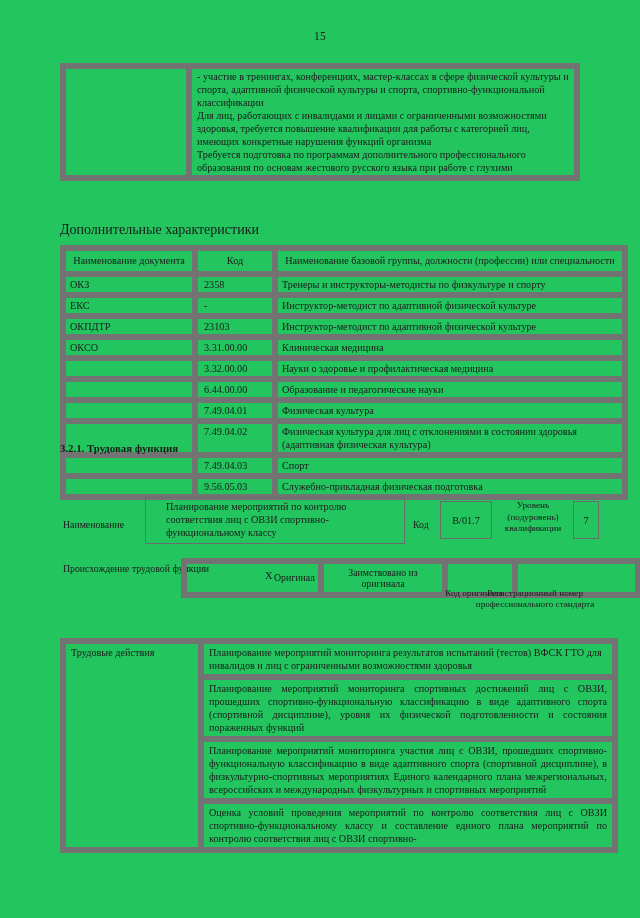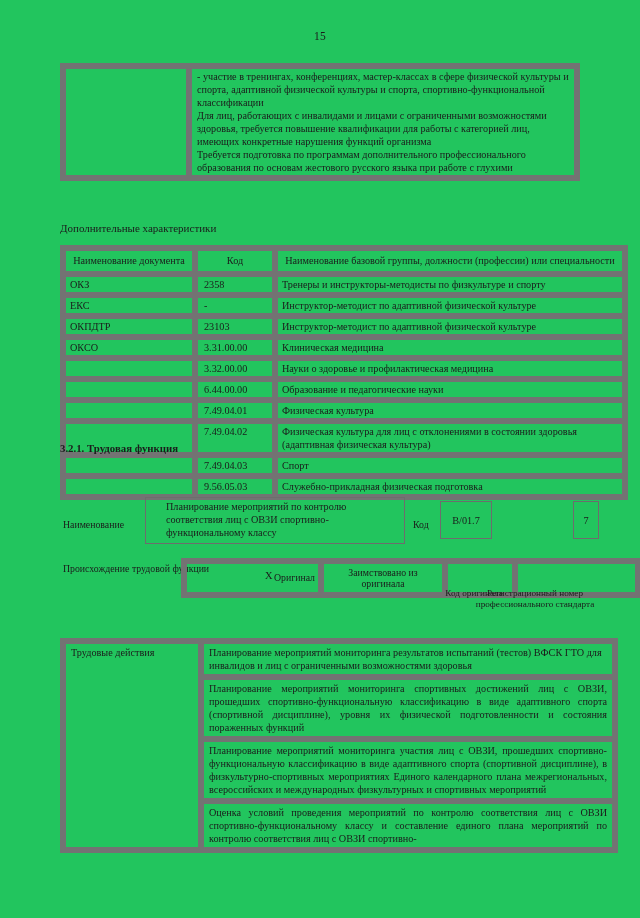--- a/index.html
+++ b/index.html
@@ -53,21 +53,21 @@
     top: 63px;
     width: 520px;
   }
   #table-continuation td.lead { width: 112px; }
   #table-continuation td.body { padding-left: 5px; }
   #table-continuation td.body p { margin: 0; }
 
   
   .caption {
     position: absolute;
-    font-size: 11px;
+    font-size: 14px;
   }
   #caption-additional {
     left: 60px;
     top: 222px;
   }
 
   
   #table-additional {
     left: 60px;
     top: 245px;
@@ -271,20 +271,21 @@
   <div class="section-heading" id="heading-labor-function">3.2.1. Трудовая функция</div>
 
   <div class="abs lbl" id="label-naименование">Наименование</div>
 
   <div class="box" id="box-function-name">Планирование мероприятий по контролю соответствия лиц с ОВЗИ спортивно-функциональному классу</div>
 
   <div class="abs lbl" id="label-code">Код</div>
 
   <div class="box" id="box-function-code">B/01.7</div>
 
+  <div class="abs" id="label-qual-level">Уровень (подуровень) квалификации</div>
 
   <div class="box" id="box-qual-level">7</div>
 
   <div class="abs lbl" id="label-origin">Происхождение трудовой функции</div>
 
   <table class="doc" id="table-origin">
     <tbody>
         <tr>
       <td class="orig">
         <span>Оригинал</span>

